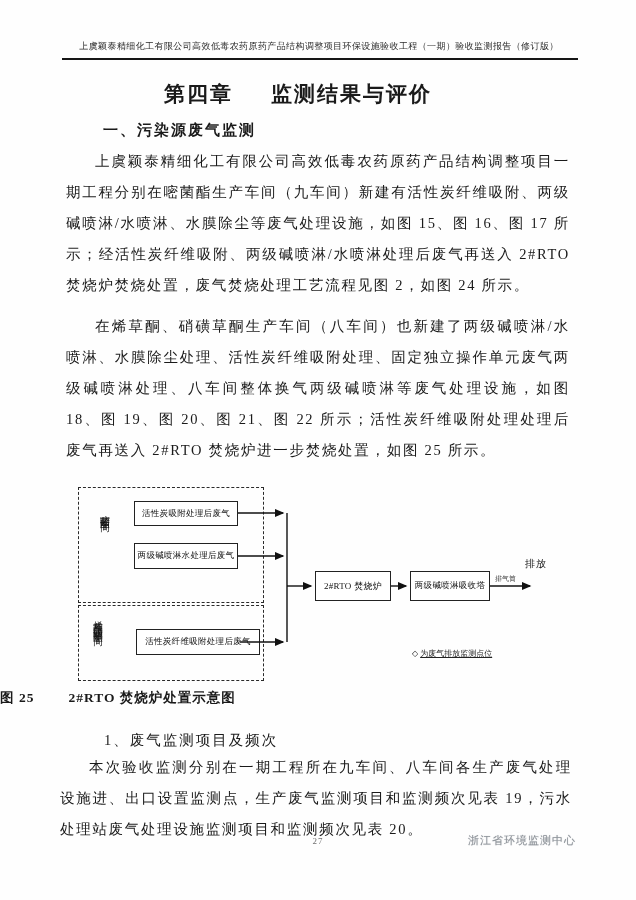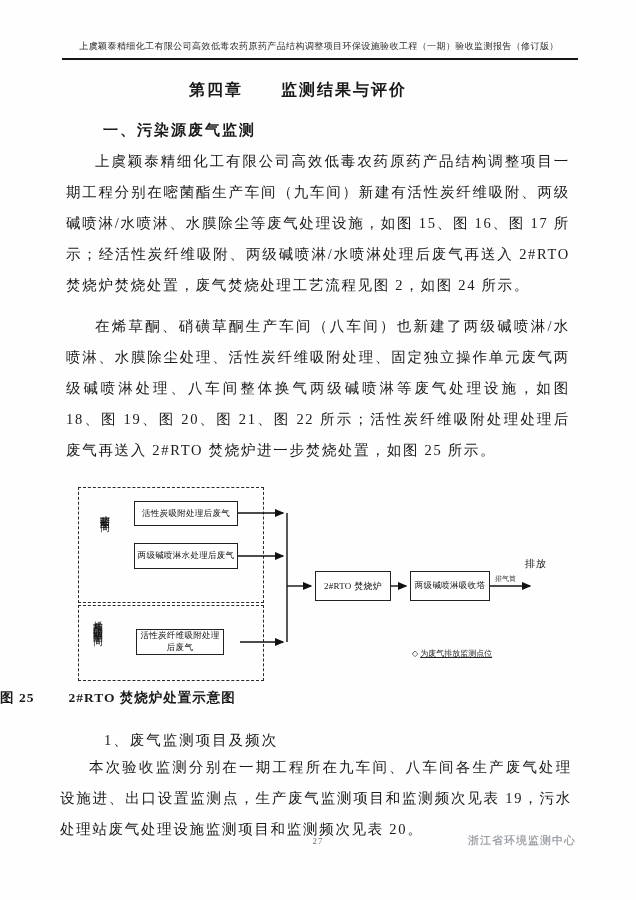--- a/index.html
+++ b/index.html
@@ -19,21 +19,21 @@
     font-size:9px;letter-spacing:.4px;color:#2b2b2b;
     text-align:center;white-space:nowrap;overflow:hidden;
   }
   .header-rule{
     position:absolute;top:58px;left:62px;width:516px;height:2px;
     background:#161616;
   }
   
   .chapter-title{
     position:absolute;top:80px;left:0;width:596px;
-    text-align:center;font-size:16px;font-weight:bold;letter-spacing:2px;
+    text-align:center;font-size:21px;font-weight:bold;letter-spacing:2px;
   }
   .chapter-title .gap{display:inline-block;width:38px;}
   
   .sec-heading{
     position:absolute;top:121px;left:103px;
     font-size:15px;font-weight:bold;letter-spacing:2px;
   }
   
   .body-text{
     position:absolute;top:146px;left:66px;width:504px;
@@ -58,21 +58,21 @@
   .vl1{left:20px;top:24px;writing-mode:vertical-rl;height:70px;}
   .vl2{left:14px;top:130px;writing-mode:vertical-lr;height:62px;line-height:11px;}
   .flow-box{
     position:absolute;border:1.2px solid #222;background:#fff;
     display:flex;align-items:center;justify-content:center;
     font-size:8.5px;letter-spacing:.3px;text-align:center;color:#111;
     box-sizing:border-box;padding:1px 2px;
   }
   .boxA{left:56px;top:18px;width:104px;height:25px;}
   .boxB{left:56px;top:60px;width:104px;height:26px;}
-  .boxC{left:58px;top:146px;width:88px;height:26px;}
+  .boxC{left:58px;top:146px;width:124px;height:26px;}
   .boxRTO{left:237px;top:88px;width:76px;height:30px;font-size:9px;}
   .boxSCR{left:332px;top:88px;width:80px;height:30px;}
   .discharge{
     position:absolute;left:447px;top:74px;font-size:10px;letter-spacing:1px;color:#111;
   }
   .stack-label{
     position:absolute;left:417px;top:91px;font-size:7px;color:#333;letter-spacing:0;
   }
   .legend{
     position:absolute;left:334px;top:165px;font-size:8px;color:#222;white-space:nowrap;

